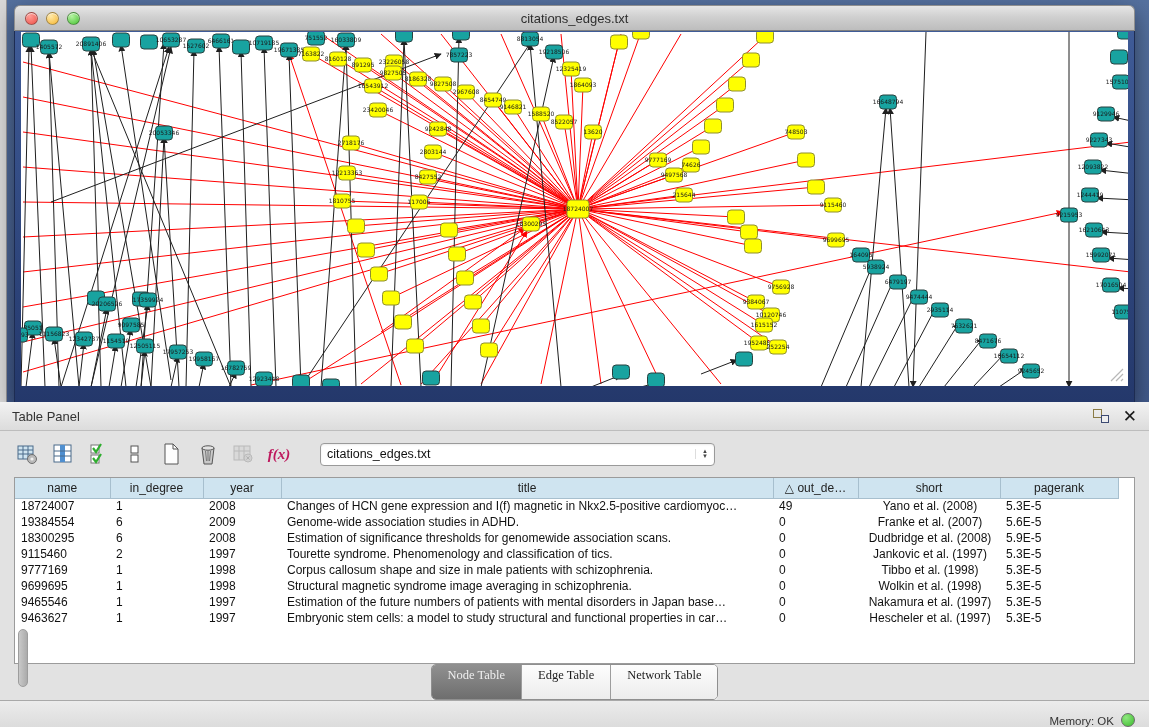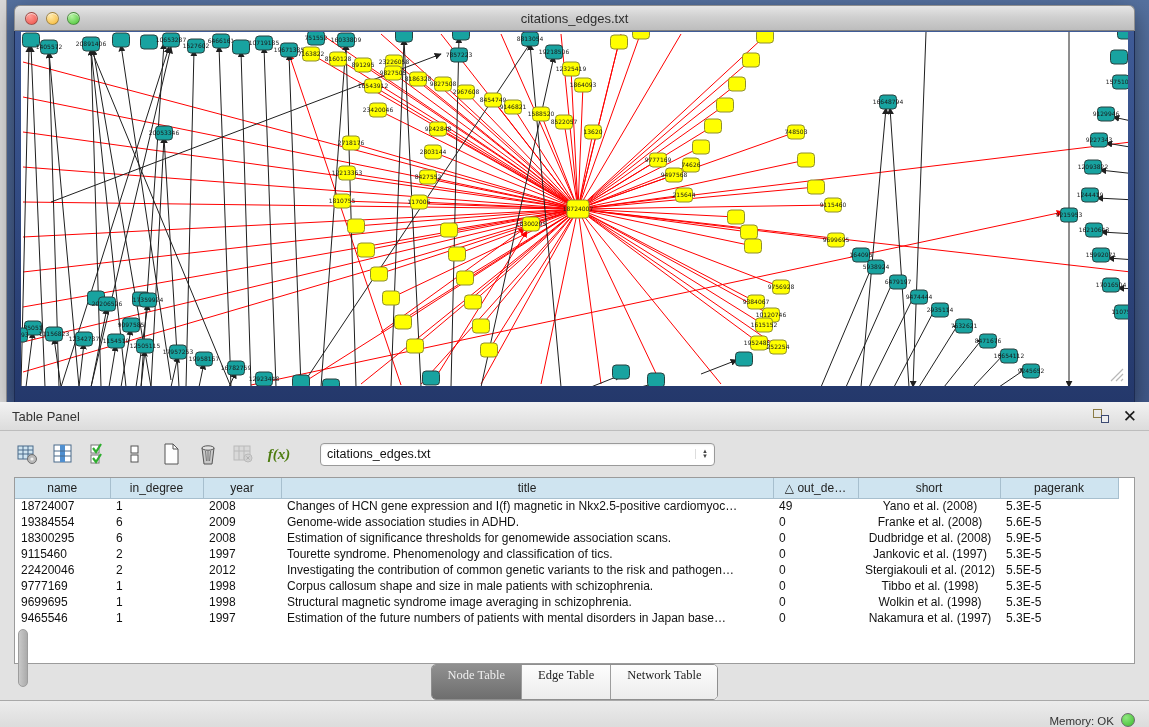--- a/index.html
+++ b/index.html
@@ -42,21 +42,21 @@
   .float-icon .sq1 { position:absolute; left:0; top:0; width:9px; height:9px; border:1.5px solid #8a7b45; }
   .float-icon .sq2 { position:absolute; right:0; bottom:0; width:8px; height:8px; border:1.5px solid #3c4a72; background:#eee; }
   .close-icon { font-size:17px; font-weight:bold; color:#1a1a1a; cursor:pointer; line-height:1; }
 
   .panel-body { flex:1; display:flex; flex-direction:column; padding:6px 14px 0 14px; }
   .toolbar { display:flex; align-items:center; gap:10px; height:34px; margin-bottom:6px; }
   .tb-btn { width:26px; height:26px; border:none; background:transparent; display:flex;
     align-items:center; justify-content:center; cursor:pointer; padding:0; }
   .tb-btn svg { display:block; }
   .fx { font-family:"Liberation Serif","DejaVu Serif",serif; font-style:italic;
-    font-weight:bold; font-size:15px; color:#4d7c0f;text-align:center; }
+    font-weight:bold; font-size:15px; color:#be185d;text-align:center; }
   .combo { margin-left:18px; width:395px; height:23px; background:#ffffff;
     border:1px solid #9a9a9a; border-radius:4px; display:flex; align-items:center;
     padding:0 6px; font-size:12.5px; color:#111; cursor:pointer;
     box-shadow:inset 0 1px 2px rgba(0,0,0,.08); }
   .combo .cv { flex:1; }
   .combo .stepper { display:flex; flex-direction:column; align-items:center;
     font-size:6px; color:#444; line-height:5px; padding-left:6px; border-left:1px solid #ddd; }
 
   .table-wrap { position:relative; border:1px solid #9b9b9b; background:#fff; height:187px; display:flex;flex-direction:column; }
   table.data { border-collapse:collapse; table-layout:fixed; width:1103px; font-size:12px; }
@@ -852,49 +852,40 @@
               <td>49</td>
               <td class="c-short">Yano et al. (2008)</td>
               <td>5.3E-5</td>
             </tr>
             <tr>
               <td>19384554</td>
               <td>6</td>
               <td>2009</td>
               <td>Genome-wide association studies in ADHD.</td>
               <td>0</td>
-              <td class="c-short">Franke et al. (2008)</td>
+              <td class="c-short">Franke et al. (2007)</td>
               <td>5.6E-5</td>
             </tr>
             <tr>
               <td>18300295</td>
               <td>6</td>
               <td>2008</td>
               <td>Estimation of significance thresholds for genomewide association scans.</td>
               <td>0</td>
               <td class="c-short">Dudbridge et al. (2008)</td>
               <td>5.9E-5</td>
             </tr>
             <tr>
               <td>9115460</td>
               <td>2</td>
               <td>1997</td>
               <td>Tourette syndrome. Phenomenology and classification of tics.</td>
               <td>0</td>
               <td class="c-short">Jankovic et al. (1997)</td>
               <td>5.3E-5</td>
-            </tr>
-            <tr>
-              <td>22420046</td>
-              <td>2</td>
-              <td>2012</td>
-              <td>Investigating the contribution of common genetic variants to the risk and pathogen…</td>
-              <td>0</td>
-              <td class="c-short">Stergiakouli et al. (2012)</td>
-              <td>5.5E-5</td>
             </tr>
             <tr>
               <td>9777169</td>
               <td>1</td>
               <td>1998</td>
               <td>Corpus callosum shape and size in male patients with schizophrenia.</td>
               <td>0</td>
               <td class="c-short">Tibbo et al. (1998)</td>
               <td>5.3E-5</td>
             </tr>
@@ -909,20 +900,29 @@
             </tr>
             <tr>
               <td>9465546</td>
               <td>1</td>
               <td>1997</td>
               <td>Estimation of the future numbers of patients with mental disorders in Japan base…</td>
               <td>0</td>
               <td class="c-short">Nakamura et al. (1997)</td>
               <td>5.3E-5</td>
             </tr>
+            <tr>
+              <td>9463627</td>
+              <td>1</td>
+              <td>1997</td>
+              <td>Embryonic stem cells: a model to study structural and functional properties in car…</td>
+              <td>0</td>
+              <td class="c-short">Hescheler et al. (1997)</td>
+              <td>5.3E-5</td>
+            </tr>
           </tbody>
       </table>
       <div class="vscroll">
         <div class="vthumb"></div>
       </div>
     </div>
 
     <div class="tabs-row">
       <div class="seg" id="seg-tabs">
           <div class="tab active">Node Table</div>

